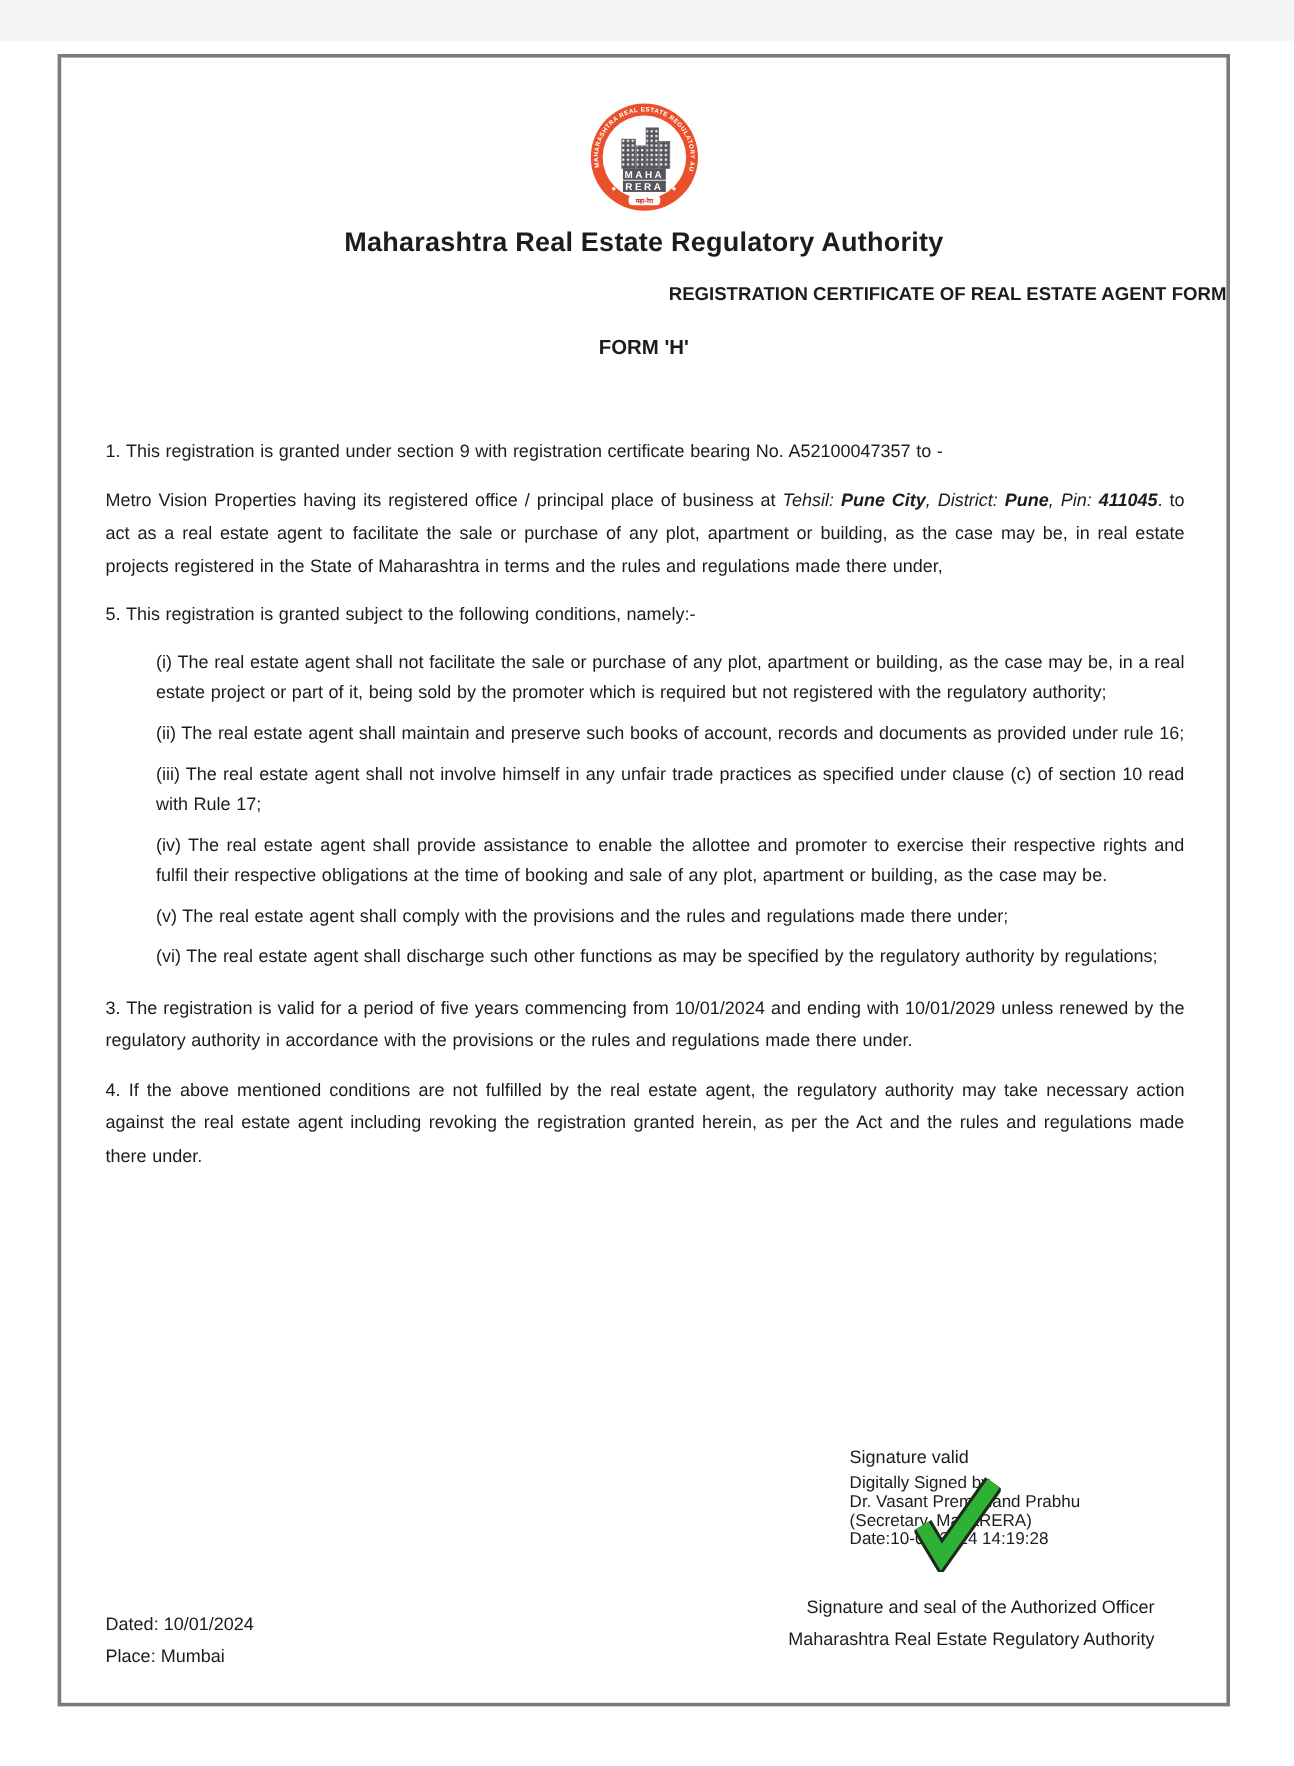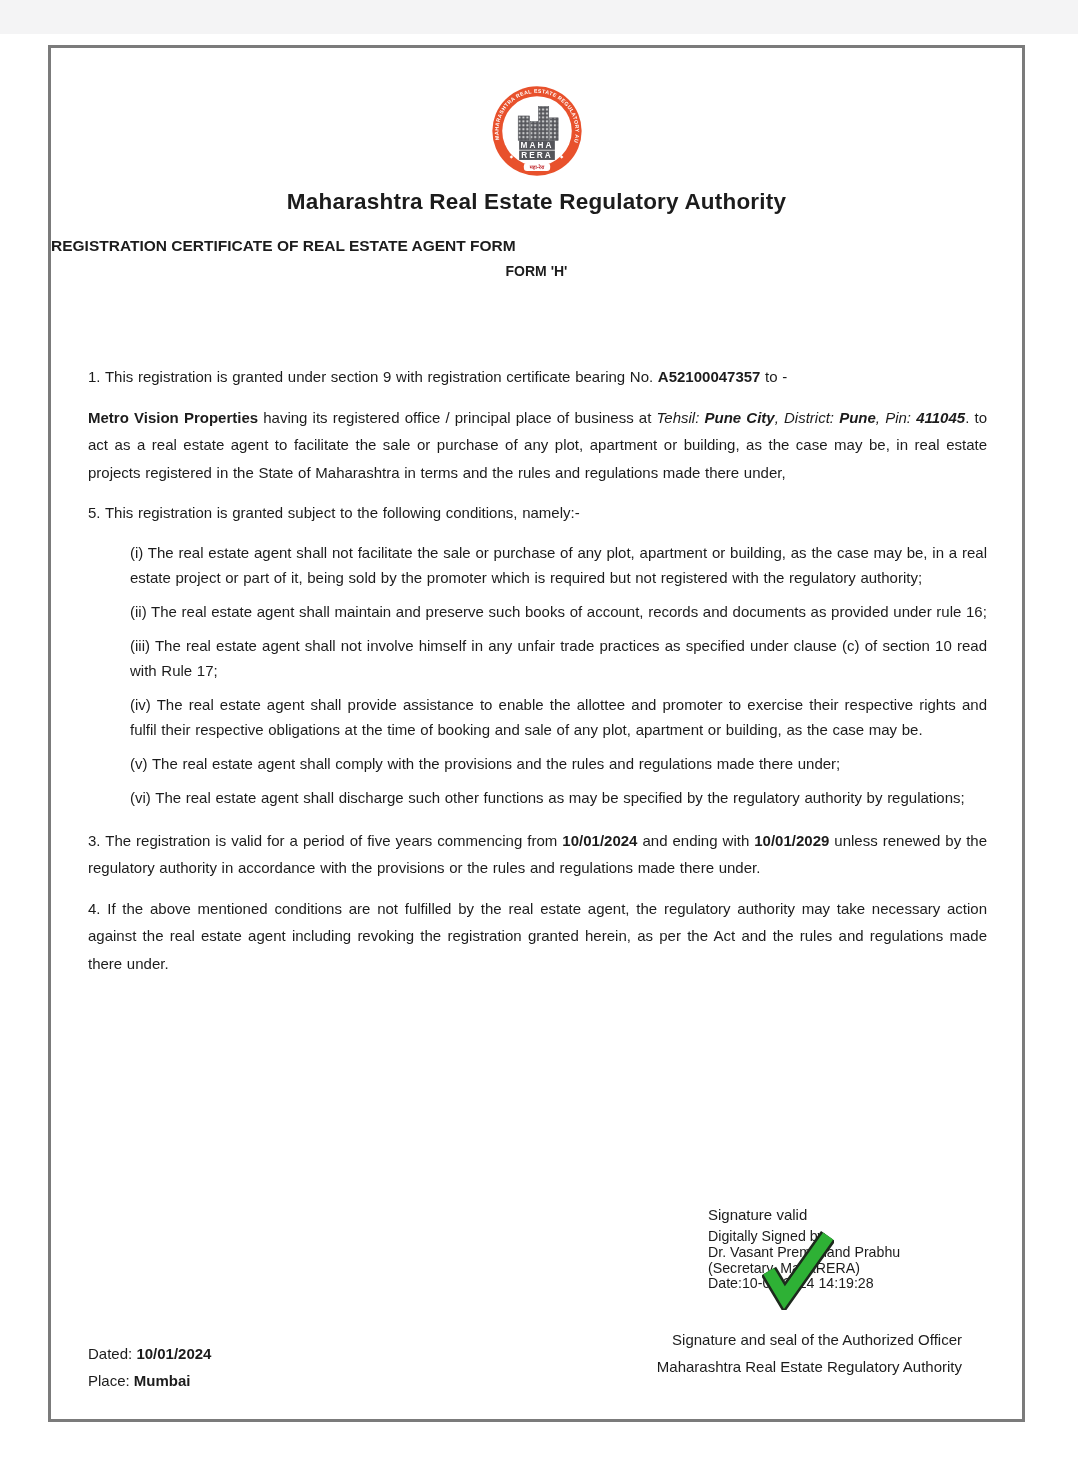--- a/index.html
+++ b/index.html
@@ -28,27 +28,27 @@
     transform: translateX(-50%);
     width: 94px; height: 94px;
   }
   .authority-title {
     position: absolute; top: 141px; left: 0; width: 100%;
     text-align: center;
     font-size: 22.5px; font-weight: bold; letter-spacing: 0.2px;
   }
   .certificate-title {
     position: absolute; top: 189px; left: 0; width: 100%;
-    text-align: left;
+    text-align: right;
     font-size: 15.5px; font-weight: bold;
   }
   .form-number {
-    position: absolute; top: 215px; left: 0; width: 100%;
+    position: absolute; top: 232px; left: 0; width: 100%;
     text-align: center;
-    font-size: 14px; font-weight: bold;
+    font-size: 17px; font-weight: bold;
   }
   .rule-reference {
     position: absolute; top: 238px; left: 0; width: 100%;
     text-align: center;
     font-size: 15px;
   }
   
   .bodycol {
     position: absolute; left: 37px; right: 35px; top: 315px;
   }
@@ -59,21 +59,21 @@
     margin: 0 0 13px 0;
     word-spacing: 0.5px;
   }
   .bodycol p.cond {
     margin-left: 42px;
     line-height: 25px;
     margin-bottom: 9px;
   }
   .bodycol p.clause3 { margin-top: 17px; }
   .bodycol p.clause4 { margin-top: 6px; }
-  .b  { font-weight: bold; }
+  .b  { font-weight: normal; }
   .i  { font-style: italic; }
   .bi { font-weight: bold; font-style: italic; }
   
   .signature-block {
     position: absolute; left: 657px; top: 1158px;
     font-size: 15px;
   }
   .signature-valid { font-size: 15px; margin-bottom: 6px; }
   .signature-lines { font-size: 14.2px; line-height: 15.8px; }
   .green-check {

